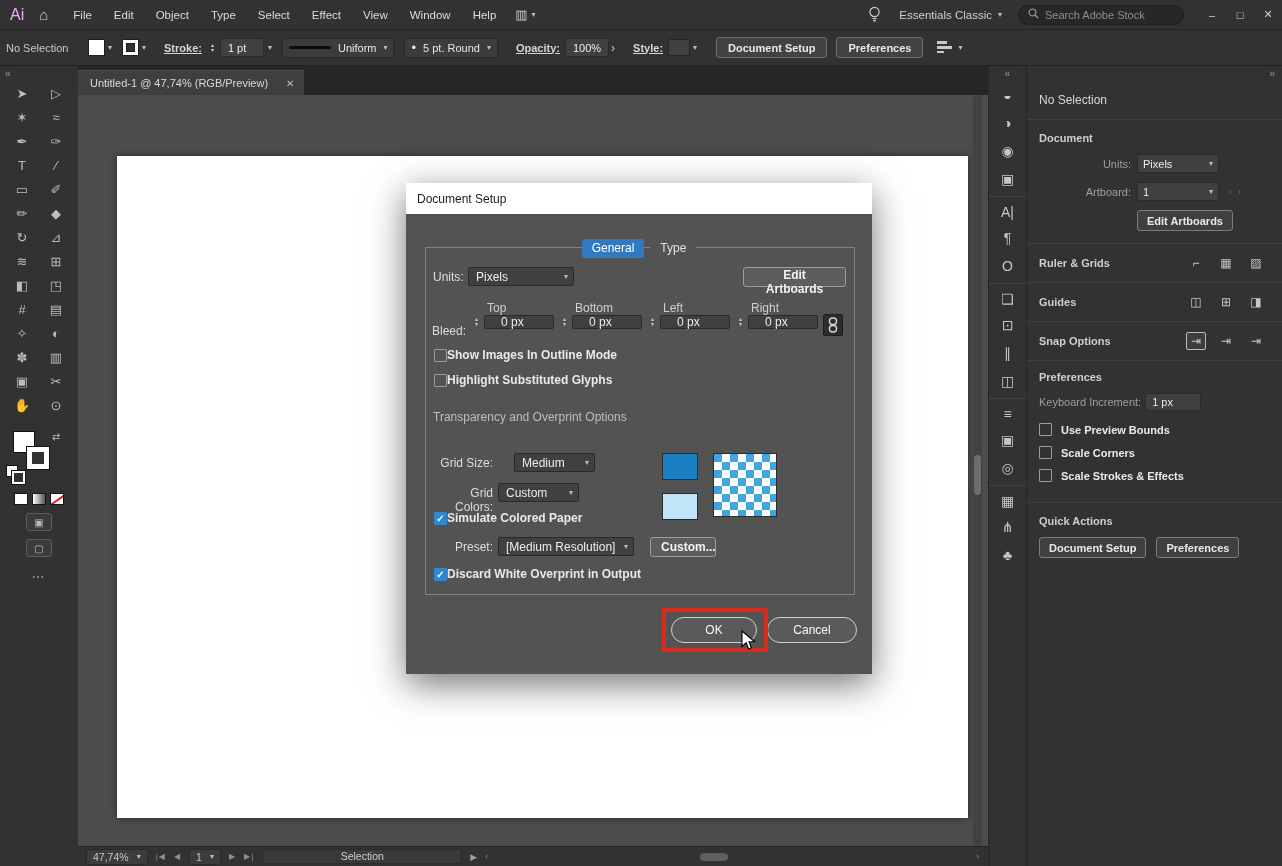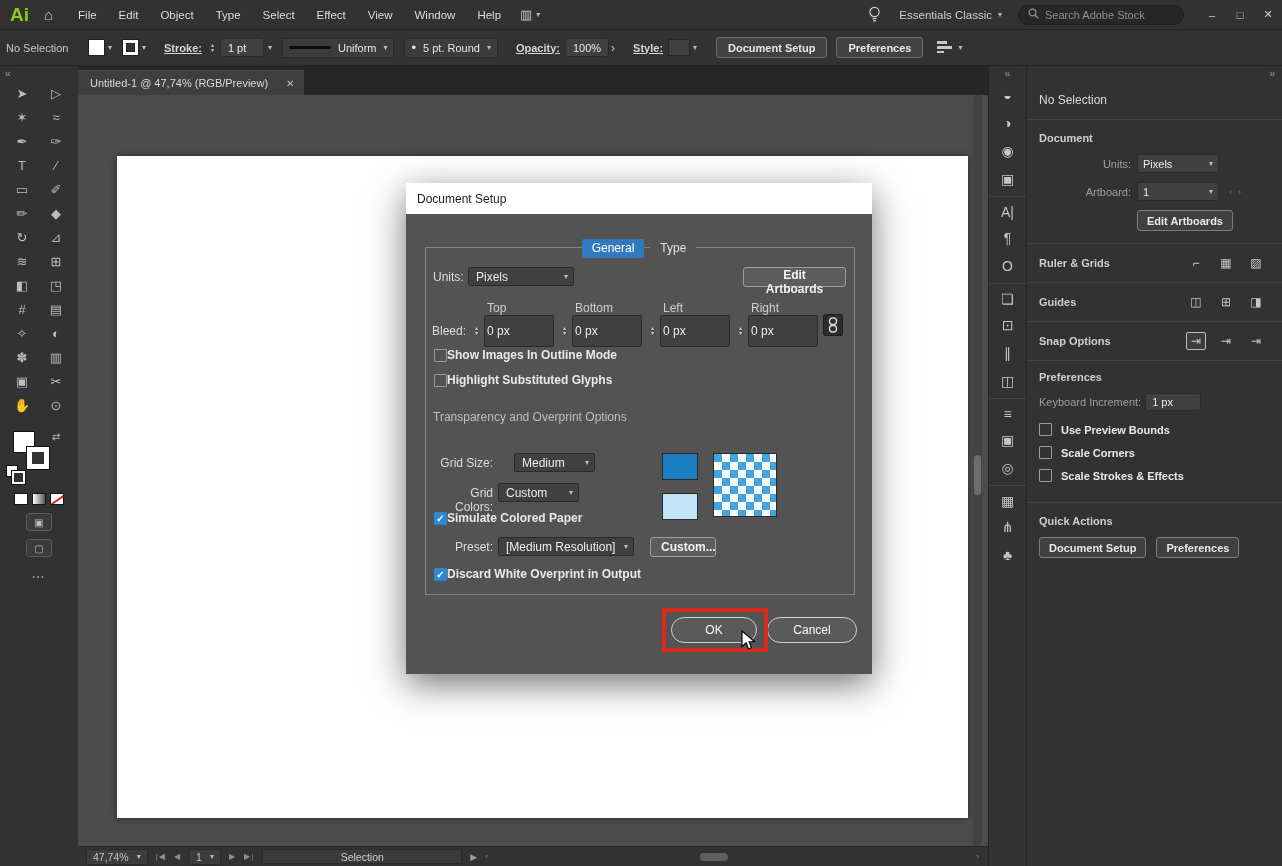--- a/index.html
+++ b/index.html
@@ -1,21 +1,21 @@
 <!DOCTYPE html>
 <html><head>
 <meta charset="utf-8">
 <style>
   *{box-sizing:border-box;margin:0;padding:0}
   html,body{background:#1a1a1a}
   .app{position:relative;width:1282px;height:866px;background:#323232;font-family:"Liberation Sans",sans-serif;font-size:11px;color:#d6d6d6;overflow:hidden}
 
   
   .menubar{position:absolute;top:0;left:0;right:0;height:30px;background:#323232;border-bottom:1px solid #252525;display:flex;align-items:center}
-  .logo{color:#84cc16;font-weight:bold;font-size:19px;padding:0 9px 0 10px}
+  .logo{color:#f0abfc;font-weight:normal;font-size:16px;padding:0 9px 0 10px}
   .home{font-size:15px;color:#d0d0d0;padding:0 14px 0 6px}
   .menus{display:flex;height:30px}
   .menu-item{padding:0 11px;line-height:30px;color:#dcdcdc;font-size:11.5px}
   .ws-icon{margin-left:8px;color:#c8c8c8;display:flex;align-items:center;gap:4px;font-size:13px}
   .chev{font-size:8px;color:#bdbdbd}
   .flex-sp{flex:1}
   .bulb{margin-right:18px;display:flex;align-items:center}
   .workspace{display:flex;align-items:center;gap:6px;color:#cfcfcf;margin-right:16px;font-size:11.5px}
   .search{width:166px;height:20px;background:#272727;border:1px solid #1e1e1e;border-radius:11px;display:flex;align-items:center;gap:6px;padding:0 9px;color:#8f8f8f;margin-right:14px}
   .winbtns{display:flex}
@@ -67,21 +67,21 @@
   .doctab .x{color:#bdbdbd;font-size:10px}
   .canvas{position:relative;flex:1;background:#4c4c4c;overflow:hidden}
   .artboard{position:absolute;left:39px;top:61px;width:851px;height:662px;background:#ffffff;box-shadow:0 0 7px rgba(0,0,0,.45)}
   .vscroll{position:absolute;right:6px;top:0;bottom:0;width:9px;background:#424242;border-radius:4px}
   .vthumb{position:absolute;left:1px;top:360px;width:7px;height:40px;background:#6e6e6e;border-radius:4px}
 
   
   .statusbar{height:20px;background:#323232;border-top:1px solid #262626;display:flex;align-items:center;padding:0 8px;gap:8px;color:#c4c4c4;font-size:10.5px}
   .sb-dd{height:16px;background:#3c3c3c;border:1px solid #2a2a2a;display:flex;align-items:center;gap:8px;padding:0 6px}
   .sb-nav{color:#8f8f8f;font-size:8px;letter-spacing:1px}
-  .sb-status{width:200px;height:15px;background:#3a3a3a;border:1px solid #2c2c2c;display:flex;align-items:center;justify-content:center;color:#cfcfcf}
+  .sb-status{width:200px;height:15px;background:#3a3a3a;border:1px solid #2c2c2c;display:flex;align-items:flex-start;justify-content:center;color:#cfcfcf}
   .sb-fly{color:#9f9f9f;font-size:9px}
   .hscroll{position:relative;flex:1;height:10px}
   .hthumb{position:absolute;left:43%;top:1px;width:28px;height:8px;background:#5e5e5e;border-radius:4px}
 
   
   .dock{position:absolute;right:256px;top:66px;bottom:0;width:38px;background:#323232;border-left:1px solid #262626;z-index:3}
   .dock .edge-strip{justify-content:center;padding:0}
   .dock-icons{display:flex;flex-direction:column;align-items:center}
   .dock-icon{width:38px;height:28px;display:flex;align-items:center;justify-content:center;color:#c6c6c6;font-size:14px}
   .dock-icon.group{border-top:1px solid #434343;margin-top:3px;padding-top:3px}
@@ -130,21 +130,21 @@
   .dlg-tab{padding:2px 10px 3px;background:#535353;color:#e3e3e3;border-radius:2px}
   .dlg-tab.active{background:#3379bf;color:#fff}
   .fieldset{position:absolute;left:19px;right:17px;top:33px;height:348px;border:1px solid #828282}
   .fs-abs{position:absolute}
   .fs-label{color:#dcdcdc}
   .dd{height:19px;background:#404040;border:1px solid #2a2a2a;border-radius:2px;display:flex;align-items:center;justify-content:space-between;padding:0 5px 0 7px;color:#ececec}
   .btn-sm{height:20px;padding:0 10px;background:#5d5d5d;border:1px solid #9d9d9d;border-radius:3px;color:#f2f2f2;font-size:12px;font-weight:bold;font-family:"Liberation Sans",sans-serif}
   .bleed-col{position:absolute;width:88px}
   .bleed-col .bh{display:block;padding-left:16px;color:#cfcfcf;}
   .bleed-row{display:flex;align-items:center}
-  .bfield{width:70px;height:32px;background:#404040;border:1px solid #2a2a2a;border-radius:2px;display:flex;align-items:center;padding:0 2px;color:#ececec}
+  .bfield{width:70px;height:14px;background:#404040;border:1px solid #2a2a2a;border-radius:2px;display:flex;align-items:center;padding:0 16px;color:#ececec}
   .linkbtn{background:#2c2c2c;border:1px solid #1d1d1d;border-radius:2px;display:flex;align-items:center;justify-content:center}
   .sechead{color:#bdbdbd}
   .gsw{position:absolute;border:1px solid #2a2a2a}
   .checker{position:absolute;width:64px;height:64px;border:1px solid #2a2a2a;background-image:conic-gradient(#ffffff 0 25%,#41a6e0 0 50%,#ffffff 0 75%,#41a6e0 0);background-size:16px 16px}
   .btn-pill{position:absolute;height:26px;border-radius:13px;background:#5a5a5a;border:1px solid #cfcfcf;color:#fafafa;font-size:12px;font-family:"Liberation Sans",sans-serif}
   .annotation{position:absolute;left:256px;top:394px;width:106px;height:44px;border:4px solid #d92b1c;z-index:5;pointer-events:none}
   .cursor{position:absolute;left:741px;top:630px;z-index:30;pointer-events:none}
 </style>
 </head>
 <body>

